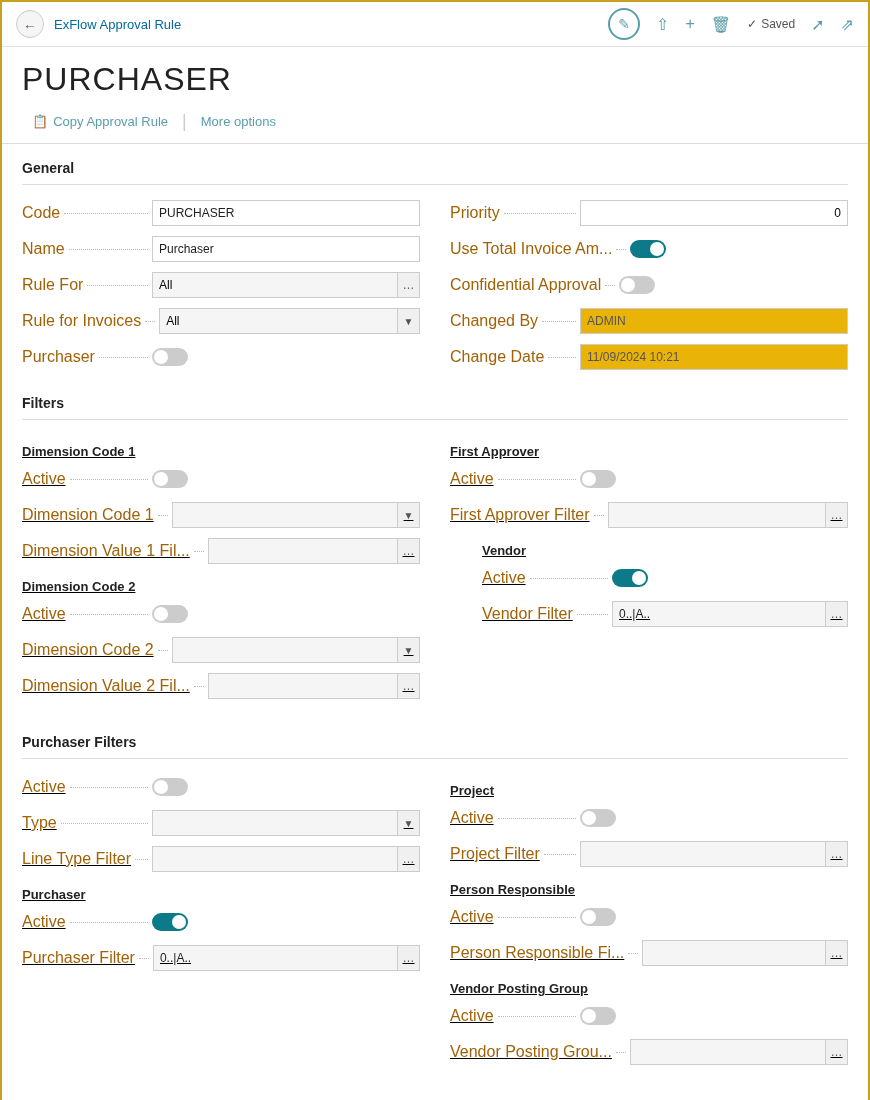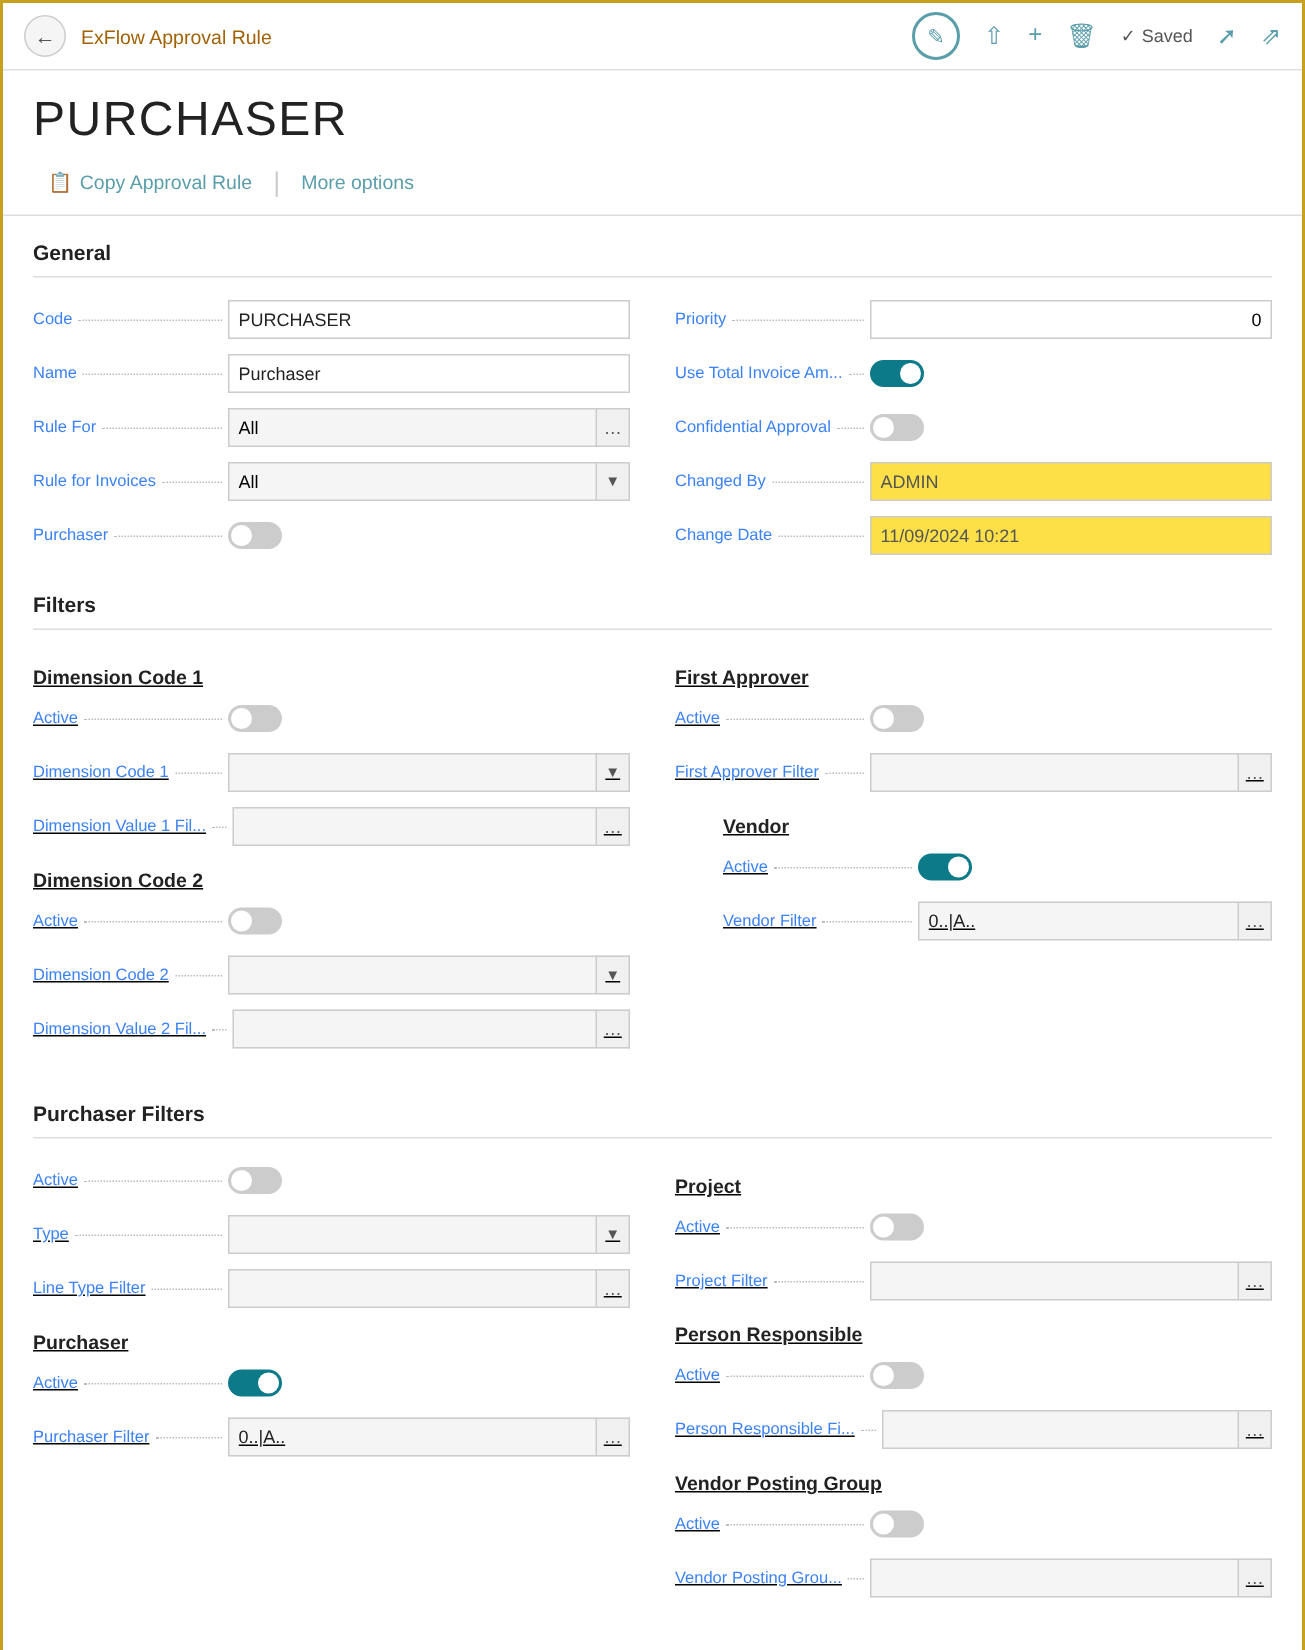--- a/index.html
+++ b/index.html
@@ -24,21 +24,21 @@
       width: 28px; height: 28px;
       border-radius: 50%;
       border: 1px solid #ccc;
       background: #f5f5f5;
       display: flex; align-items: center; justify-content: center;
       cursor: pointer;
       color: #555;
       font-size: 14px;
     }
     .app-title {
-      color: #a16207;
+      color: #0369a1;
       font-size: 13px;
       flex: 1;
     }
     .toolbar-icons {
       display: flex;
       align-items: center;
       gap: 16px;
     }
     .toolbar-icon {
       color: #5a9eaa;
@@ -116,22 +116,22 @@
       grid-template-columns: 1fr 1fr;
       gap: 0 30px;
     }
     .field-row {
       display: flex;
       align-items: center;
       margin-bottom: 8px;
       min-height: 28px;
     }
     .field-label {
-      color: #3b82f6;
-      font-size: 11px;
+      color: #a16207;
+      font-size: 16px;
       min-width: 130px;
       flex-shrink: 0;
       display: flex;
       align-items: center;
     }
     .field-label .dots {
       flex: 1;
       border-bottom: 1px dotted #bbb;
       margin: 0 4px;
       height: 1px;
@@ -143,21 +143,21 @@
     .input-text {
       width: 100%;
       border: 1px solid #ccc;
       padding: 3px 6px;
       font-size: 12px;
       height: 26px;
       background: #fff;
       color: #222;
     }
     .input-text.readonly {
-      background: #fde047;
+      background: #eab308;
       color: #555;
     }
     .input-with-btn {
       display: flex;
       width: 100%;
     }
     .input-with-btn input {
       flex: 1;
       border: 1px solid #ccc;
       padding: 3px 6px;

